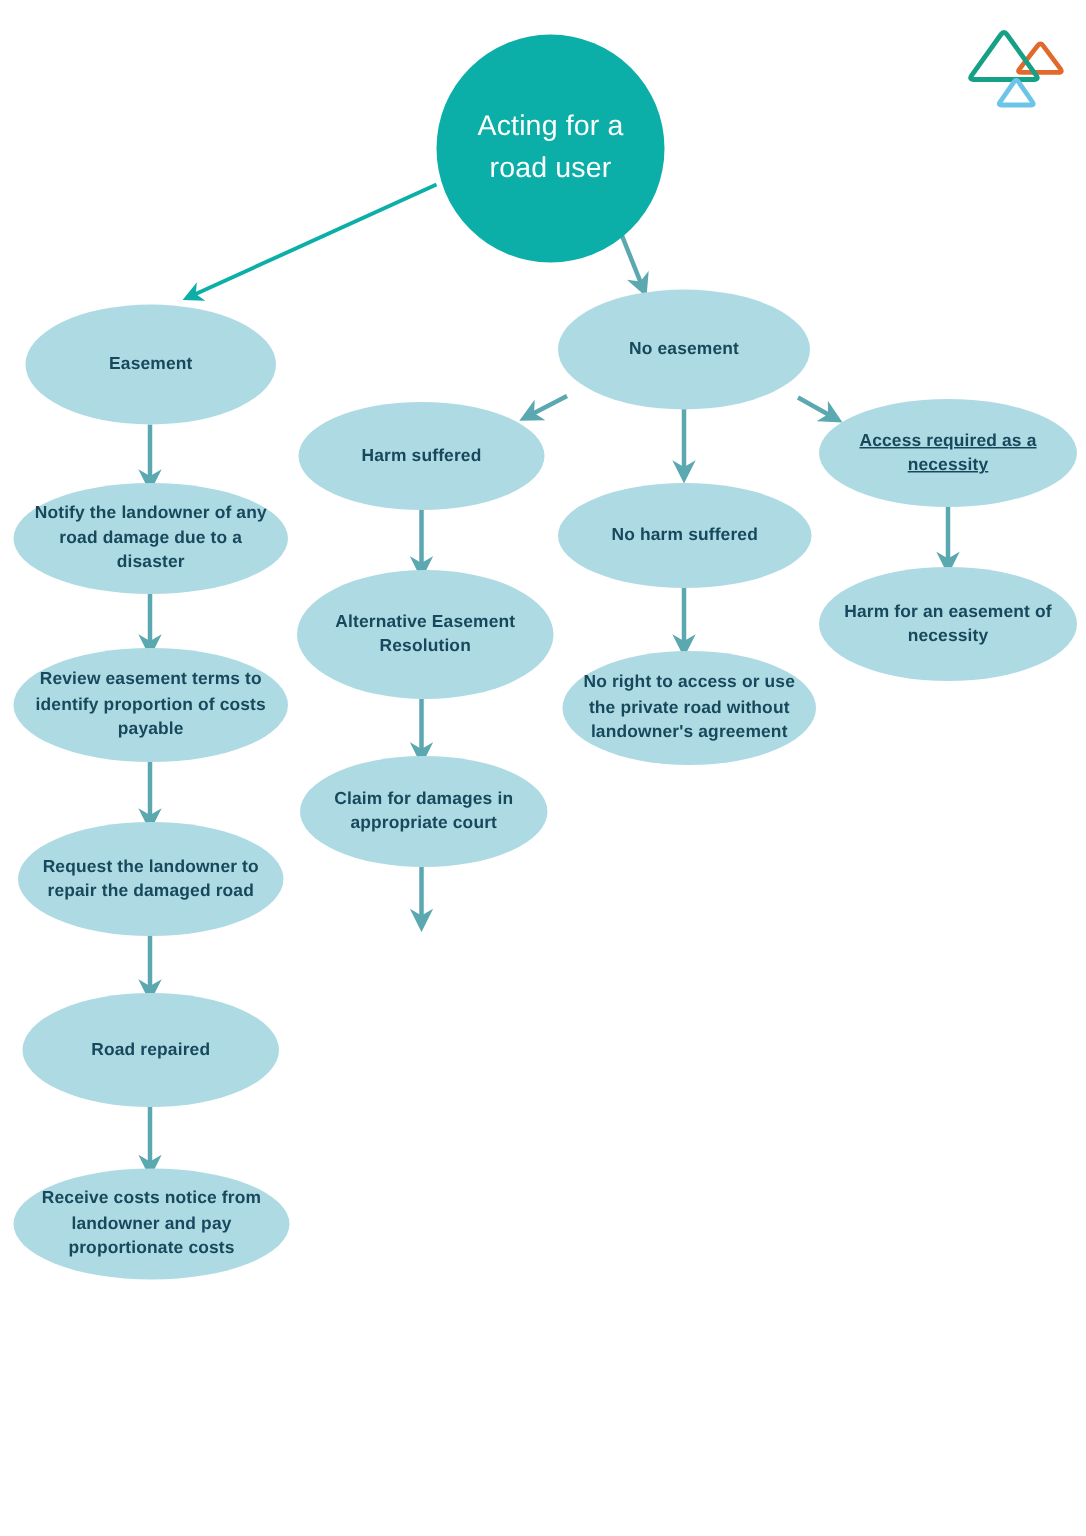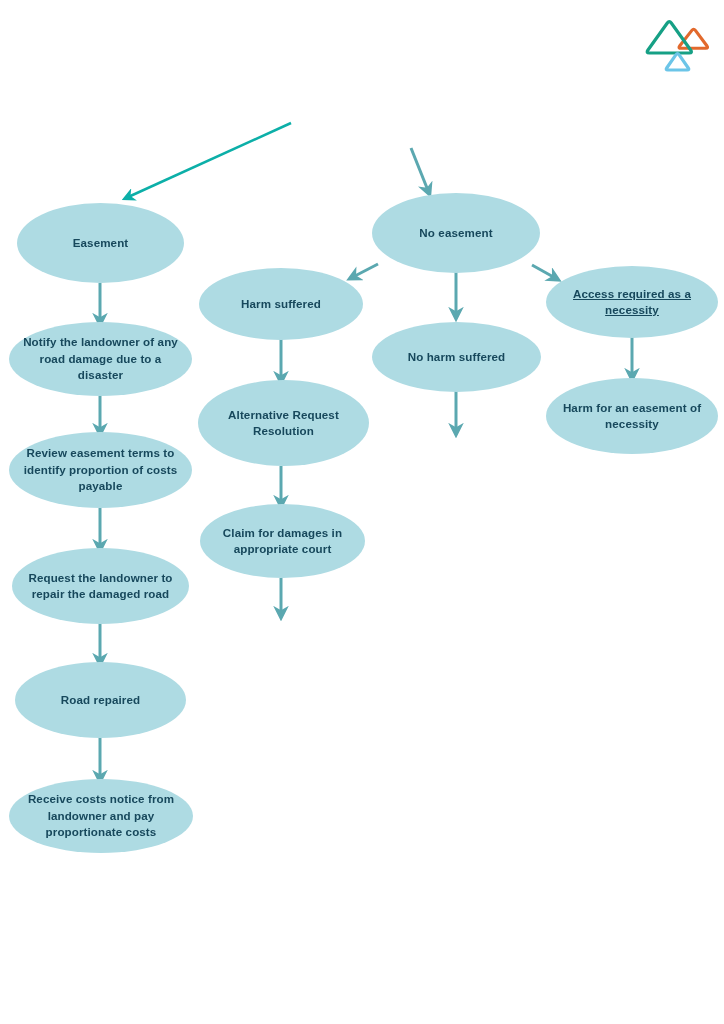--- a/index.html
+++ b/index.html
@@ -104,20 +104,23 @@
       <line x1="281" y1="339" x2="281" y2="381" marker-end="url(#ah-sec)"></line>
       <line x1="281" y1="466" x2="281" y2="505" marker-end="url(#ah-sec)"></line>
       <line x1="281" y1="578" x2="281" y2="616" marker-end="url(#ah-sec)"></line>
 
       <line x1="456" y1="390" x2="456" y2="433" marker-end="url(#ah-sec)"></line>
 
       <line x1="632" y1="337" x2="632" y2="378" marker-end="url(#ah-sec)"></line>
     </g>
   </svg>
 
+  <div class="node node-root" style="left:291px; top:23px; width:152px; height:152px;">
+    <span class="label">Acting for a road user</span>
+  </div>
 
   <div class="node node-step" style="left:17px; top:203px; width:167px; height:80px;">
     <span class="label">Easement</span>
   </div>
 
   <div class="node node-step" style="left:9px; top:322px; width:183px; height:74px;">
     <span class="label">Notify the landowner of any road damage due to a disaster</span>
   </div>
 
   <div class="node node-step" style="left:9px; top:432px; width:183px; height:76px;justify-content:center;">
@@ -138,32 +141,35 @@
 
   <div class="node node-step" style="left:372px; top:193px; width:168px; height:80px;">
     <span class="label">No easement</span>
   </div>
 
   <div class="node node-step" style="left:199px; top:268px; width:164px; height:72px;">
     <span class="label">Harm suffered</span>
   </div>
 
   <div class="node node-step" style="left:198px; top:380px; width:171px; height:86px;">
-    <span class="label">Alternative Request Resolution</span>
+    <span class="label">Alternative Easement Resolution</span>
   </div>
 
   <div class="node node-step" style="left:200px; top:504px; width:165px; height:74px;">
     <span class="label">Claim for damages in appropriate court</span>
   </div>
 
 
   <div class="node node-step" style="left:372px; top:322px; width:169px; height:70px;">
     <span class="label">No harm suffered</span>
   </div>
 
+  <div class="node node-step" style="left:375px; top:434px; width:169px; height:76px;">
+    <span class="label">No right to access or use the private road without landowner's agreement</span>
+  </div>
 
   <div class="node node-step" style="left:546px; top:266px; width:172px; height:72px;text-decoration:underline;">
     <span class="label">Access required as a necessity</span>
   </div>
 
   <div class="node node-step" style="left:546px; top:378px; width:172px; height:76px;">
     <span class="label">Harm for an easement of necessity</span>
   </div>
 
 </div>

